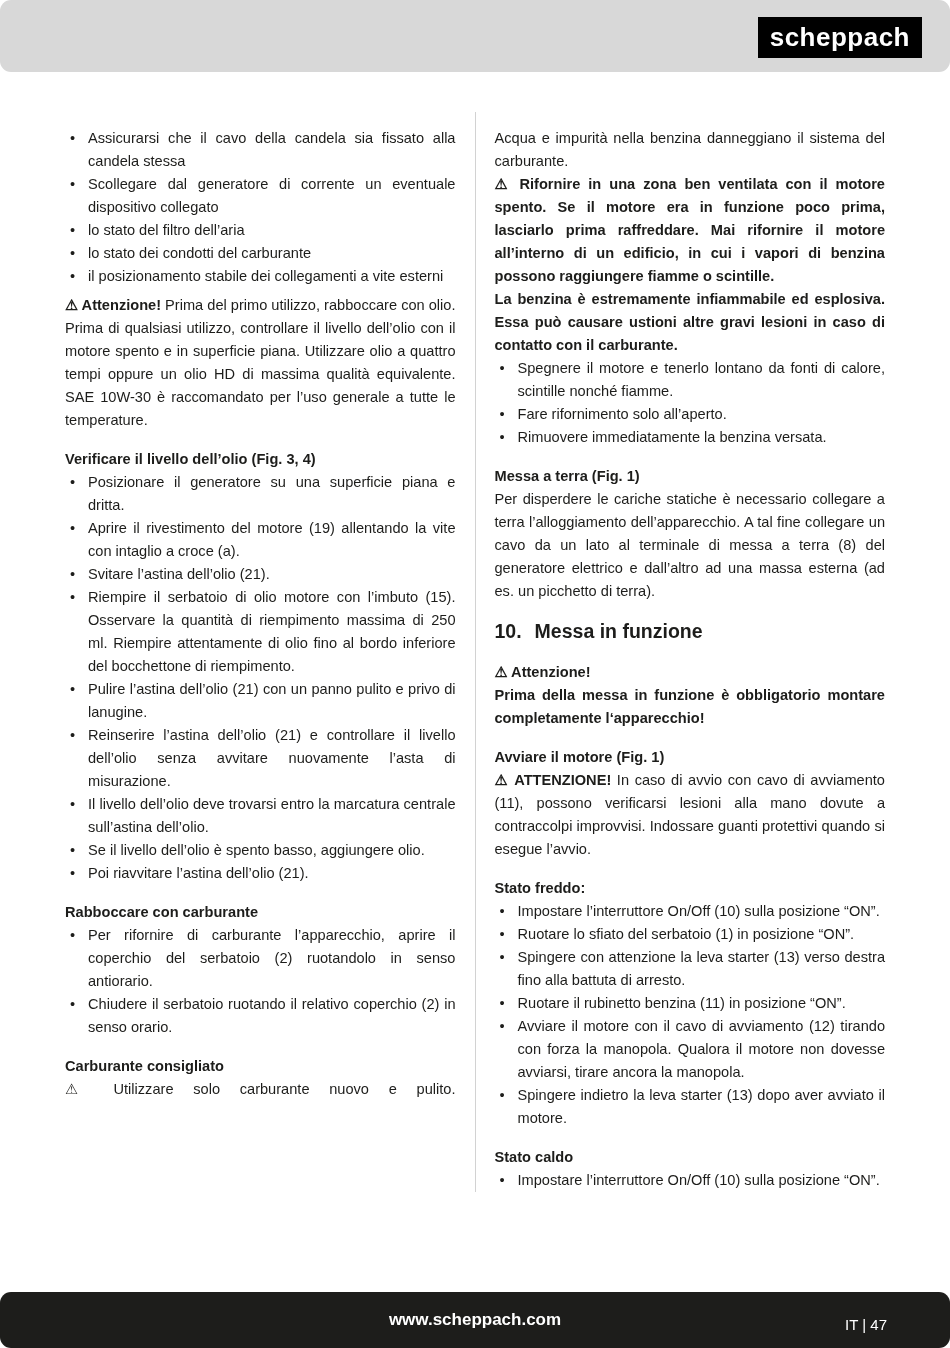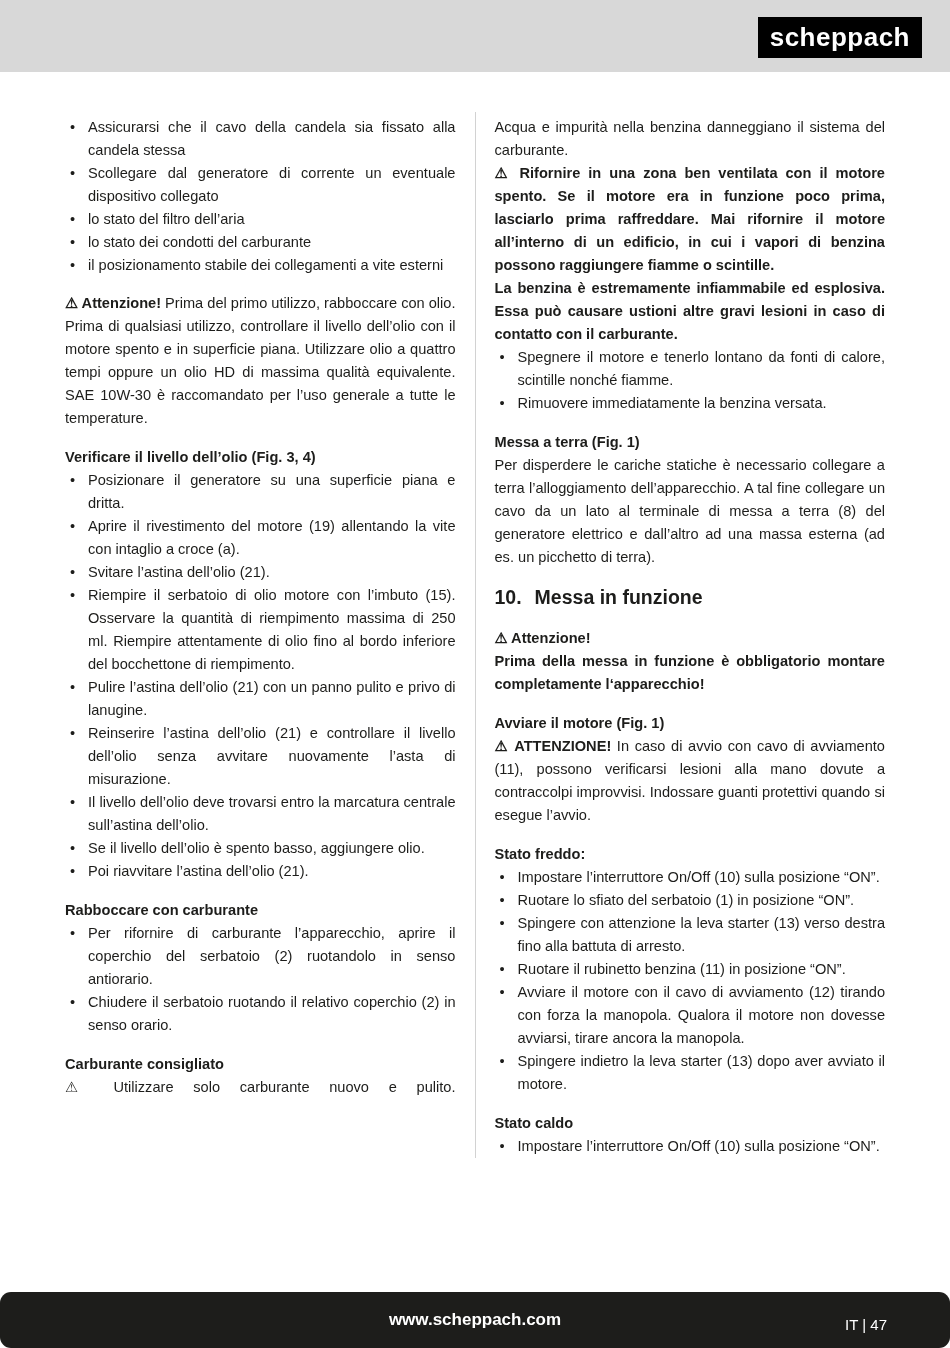--- a/index.html
+++ b/index.html
@@ -5,43 +5,44 @@
   * { margin:0; padding:0; box-sizing:border-box; }
   html,body { background:#ffffff; }
   body {
     width:950px; height:1348px; position:relative; overflow:hidden;
     font-family:"Liberation Sans", sans-serif;
     color:var(--text,#1d1d1b);
   }
   .header-bar {
     position:absolute; top:0; left:0; width:950px; height:72px;
     background:var(--header_bg,#d8d8d8);
+    border-radius:11px;
   }
   .logo-box {
     position:absolute; top:17px; right:28px; height:41px;
     background:var(--logo_bg,#000); color:#fff;
     display:flex; align-items:center; padding:0 12px;
     font-weight:bold; font-size:26px; letter-spacing:0.5px;
   }
   .columns {
     position:absolute; top:112px; left:65px; width:820px;
     display:flex; align-items:stretch;
   }
   .col {
     flex:1 1 0; min-width:0;
     font-size:14.6px; line-height:23px;
     hyphens:auto; -webkit-hyphens:auto;
   }
   .divider { width:1px; background:#d2d2d2; margin:0 19px; }
   .para { text-align:justify; }
   .para.justify-last { text-align-last:justify; }
   .bold { font-weight:bold; }
-  .gap { margin-top:15px; }
+  .gap { margin-top:6px; }
   .heading { font-weight:bold; margin-top:16px; text-align:left; }
-  .col > :first-child { margin-top:4px; }
+  .col > :first-child { margin-top:15px; }
   .section-heading {
     font-weight:bold; font-size:19.5px; line-height:30px;
     margin-top:13px; margin-bottom:15px; text-align:left;
   }
   .sec-num { margin-right:13px; }
   ul.bullets { list-style:none; }
   ul.bullets li {
     position:relative; padding-left:23px; text-align:justify;
   }
   ul.bullets li::before {
@@ -101,20 +102,21 @@
       <div class="heading">Carburante consigliato</div>
       <div class="para justify-last"><span>⚠</span><span> Utilizzare solo carburante nuovo e pulito.</span></div>
     </div>
   <div class="divider"></div>
   <div class="col" id="col-right">
       <div class="para">Acqua e impurità nella benzina danneggiano il sistema del carburante.</div>
       <div class="para"><span class="bold">⚠</span><span class="bold"> Rifornire in una zona ben ventilata con il motore spento. Se il motore era in funzione poco prima, lasciarlo prima raffreddare. Mai rifornire il motore all’interno di un edificio, in cui i vapori di benzina possono raggiungere fiamme o scintille.</span></div>
       <div class="para"><span class="bold">La benzina è estremamente infiammabile ed esplosiva. Essa può causare ustioni altre gravi lesioni in caso di contatto con il carburante.</span></div>
       <ul class="bullets">
         <li>Spegnere il motore e tenerlo lontano da fonti di calore, scintille nonché fiamme.</li>
+        <li>Fare rifornimento solo all’aperto.</li>
         <li>Rimuovere immediatamente la benzina versata.</li>
       </ul>
       <div class="heading">Messa a terra (Fig. 1)</div>
       <div class="para">Per disperdere le cariche statiche è necessario collegare a terra l’alloggiamento dell’apparecchio. A tal fine collegare un cavo da un lato al terminale di messa a terra (8) del generatore elettrico e dall’altro ad una massa esterna (ad es. un picchetto di terra).</div>
       <div class="section-heading"><span class="sec-num">10.</span><span>Messa in funzione</span></div>
       <div class="para"><span class="bold">⚠</span><span class="bold"> Attenzione!</span></div>
       <div class="para"><span class="bold">Prima della messa in funzione è obbligatorio montare completamente l‘apparecchio!</span></div>
       <div class="heading">Avviare il motore (Fig. 1)</div>
       <div class="para"><span class="bold">⚠</span><span class="bold"> ATTENZIONE!</span><span> In caso di avvio con cavo di avviamento (11), possono verificarsi lesioni alla mano dovute a contraccolpi improvvisi. Indossare guanti protettivi quando si esegue l’avvio.</span></div>
       <div class="heading">Stato freddo:</div>

